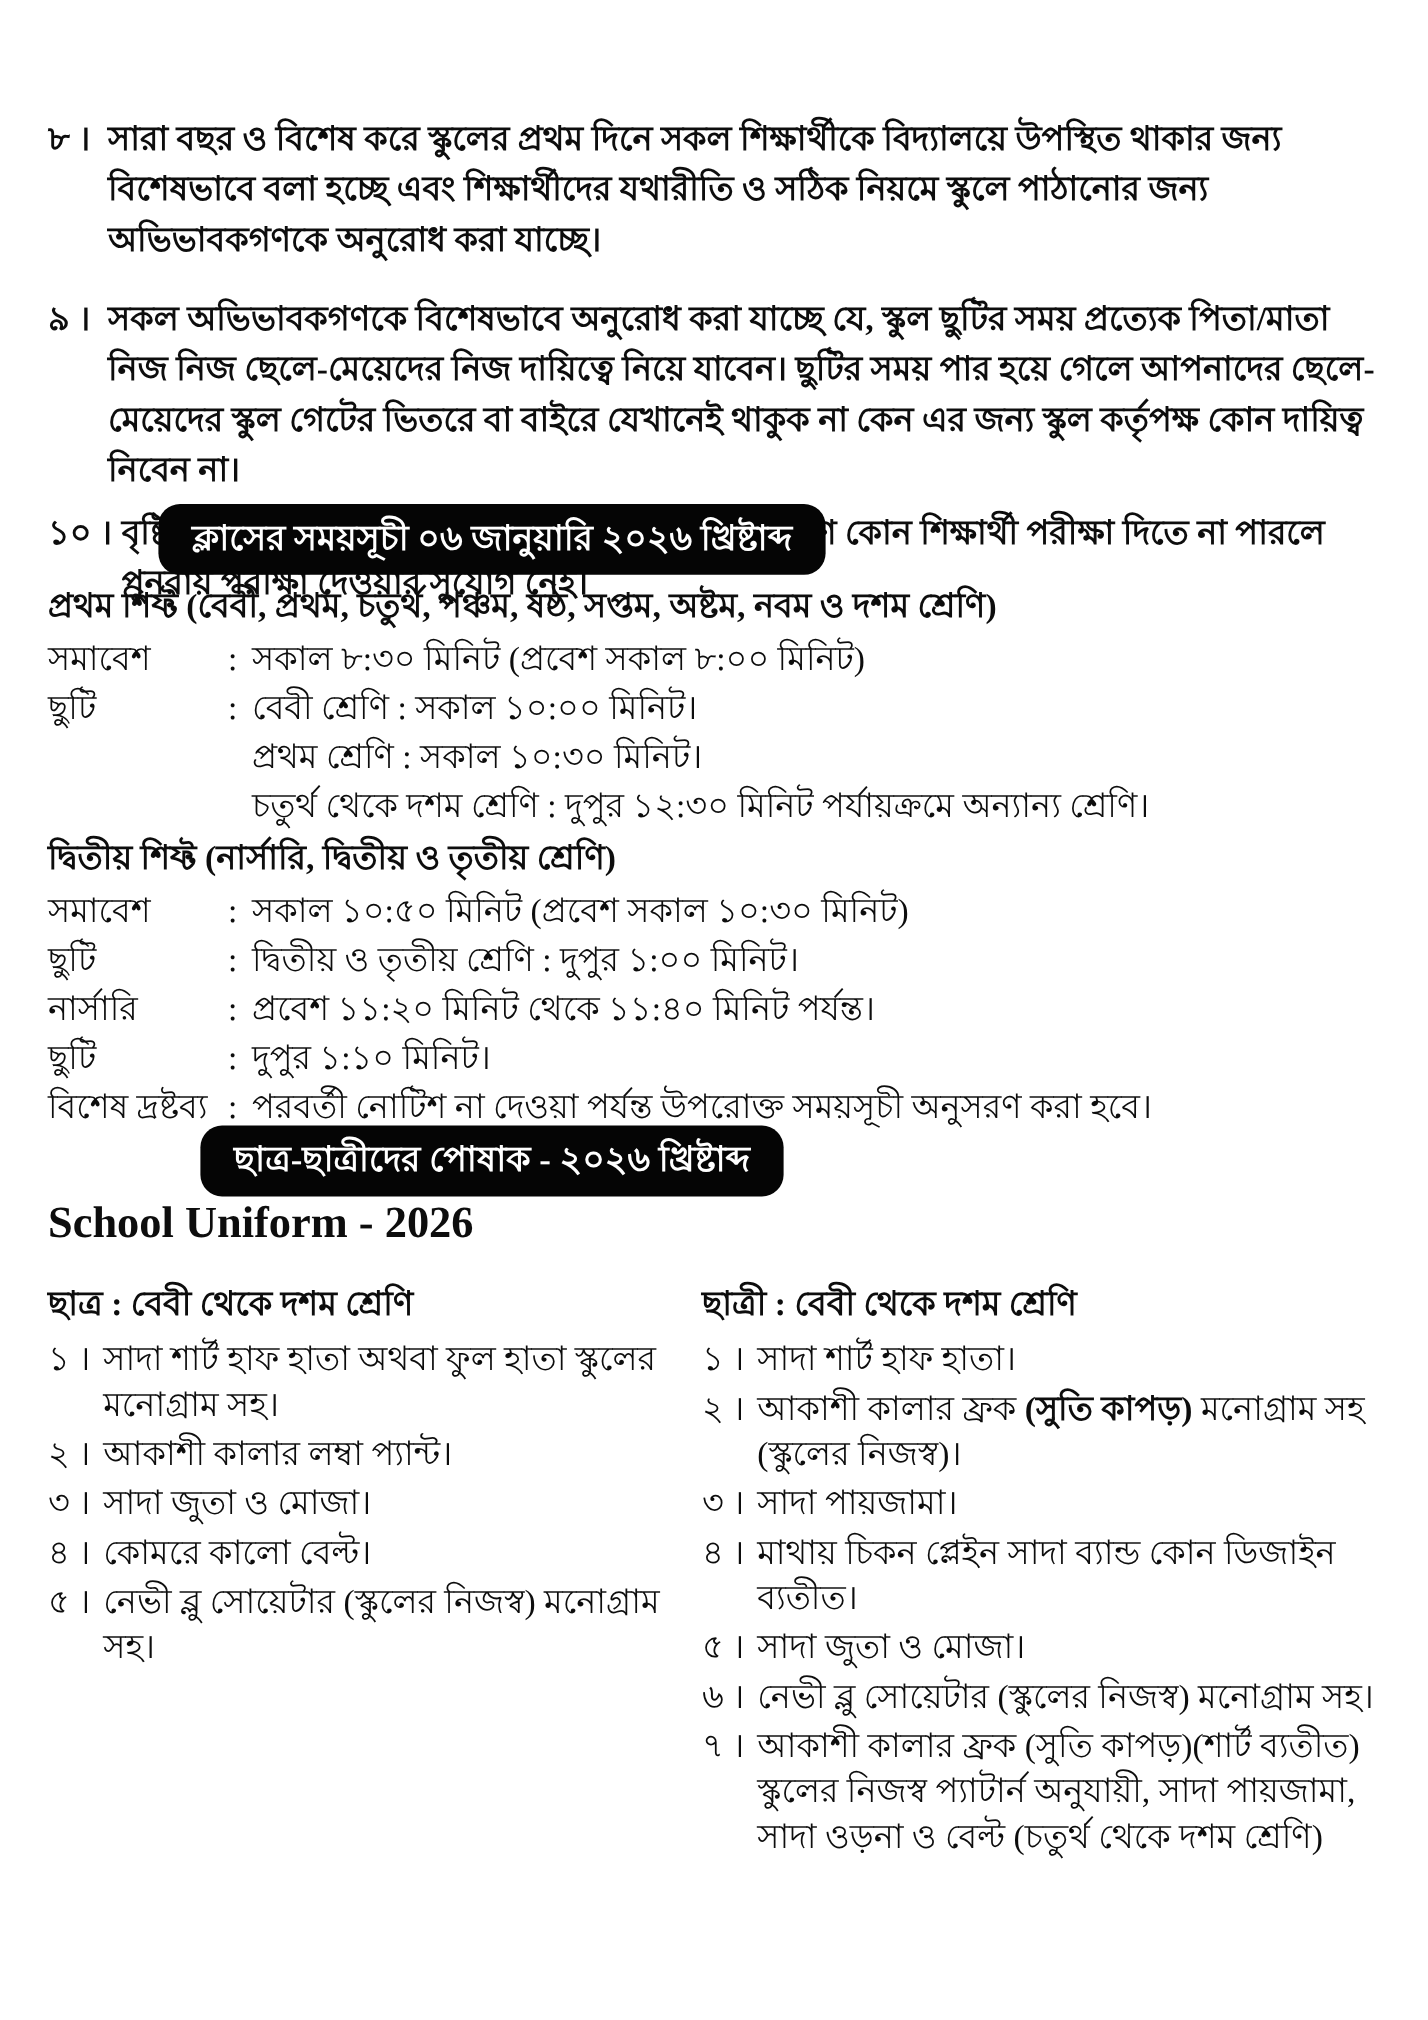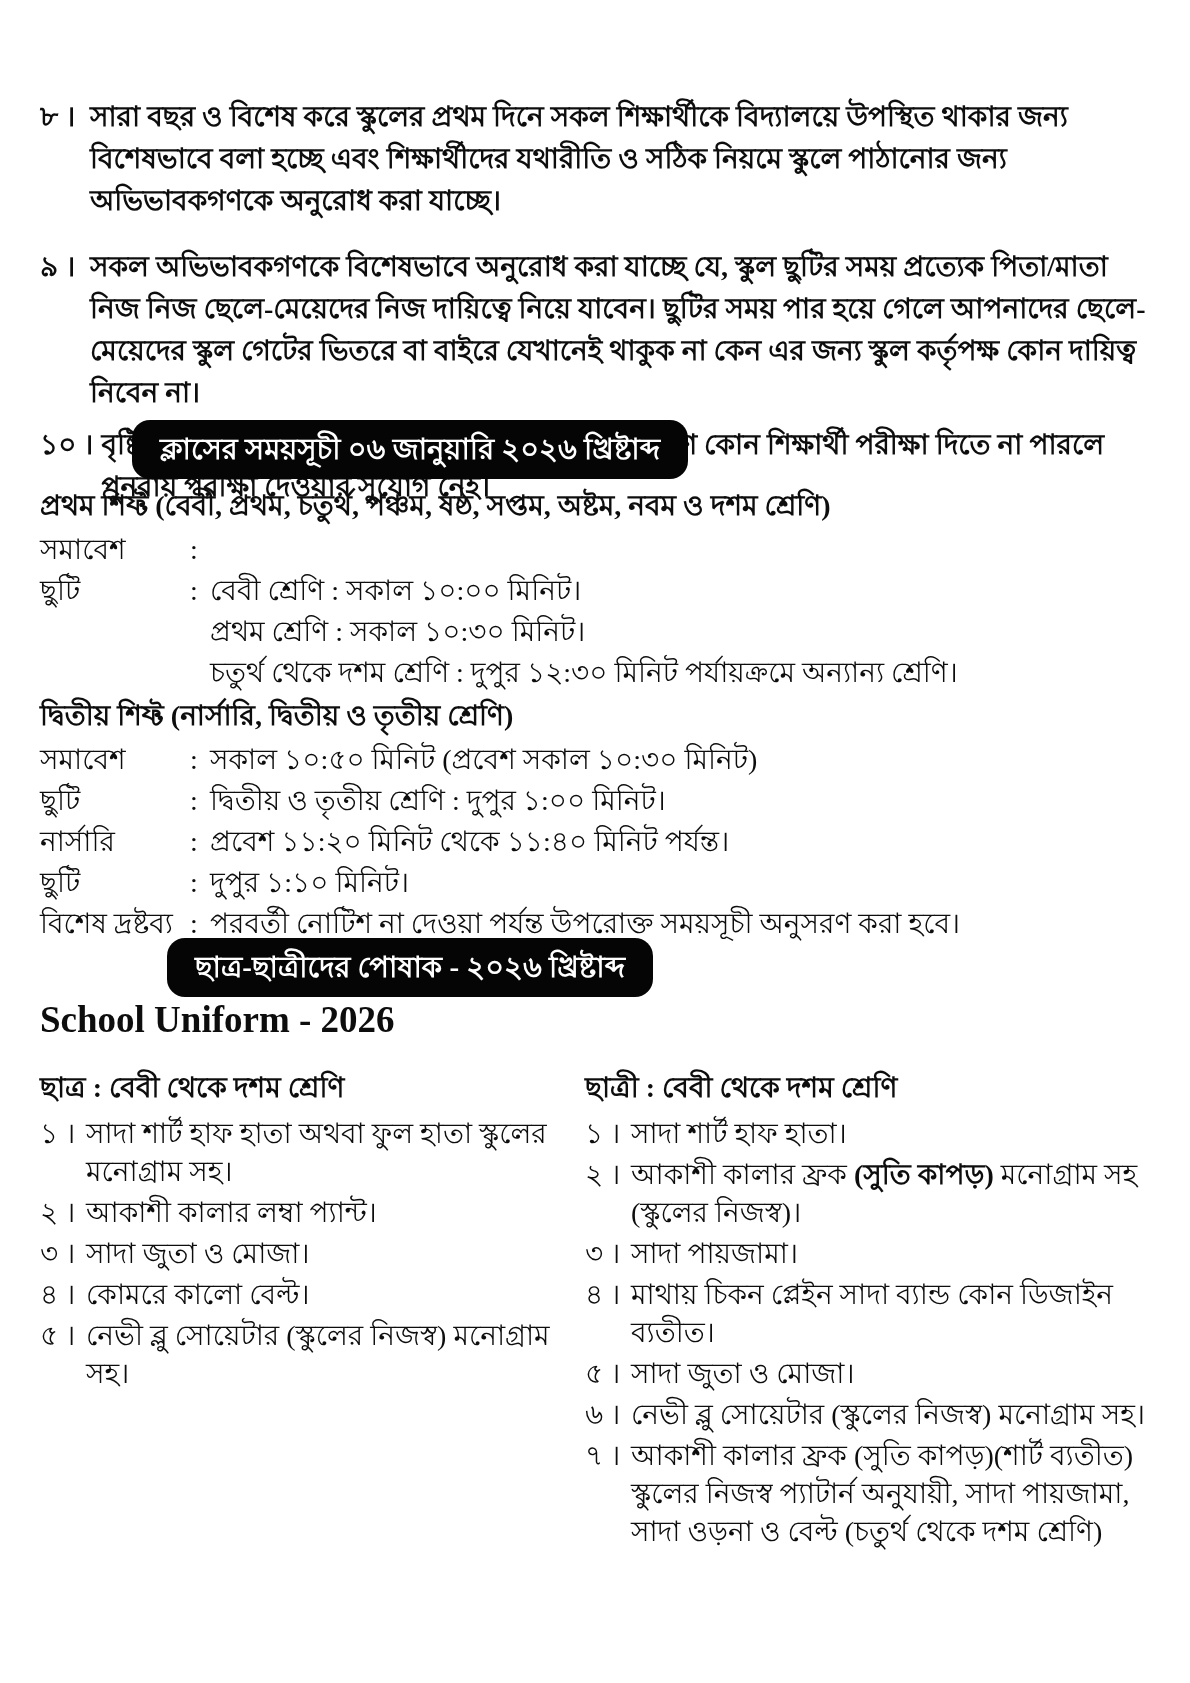--- a/index.html
+++ b/index.html
@@ -84,20 +84,21 @@
 
   <div class="banner-zone banner1">
     <div class="banner">ক্লাসের সময়সূচী ০৬ জানুয়ারি ২০২৬ খ্রিষ্টাব্দ</div>
   </div>
 
   <section class="shift shift1">
     <div class="shift-heading">প্রথম শিফ্ট (বেবী, প্রথম, চতুর্থ, পঞ্চম, ষষ্ঠ, সপ্তম, অষ্টম, নবম ও দশম শ্রেণি)</div>
     <div class="sched-row">
       <span class="sched-label">সমাবেশ</span>
       <span class="sched-sep">:</span>
+      <span class="sched-value">সকাল ৮:৩০ মিনিট (প্রবেশ সকাল ৮:০০ মিনিট)</span>
     </div>
     <div class="sched-row">
       <span class="sched-label">ছুটি</span>
       <span class="sched-sep">:</span>
       <span class="sched-value">বেবী শ্রেণি : সকাল ১০:০০ মিনিট।</span>
     </div>
     <div class="sched-row">
       <span class="sched-label"></span>
       <span class="sched-sep"></span>
       <span class="sched-value">প্রথম শ্রেণি : সকাল ১০:৩০ মিনিট।</span>

